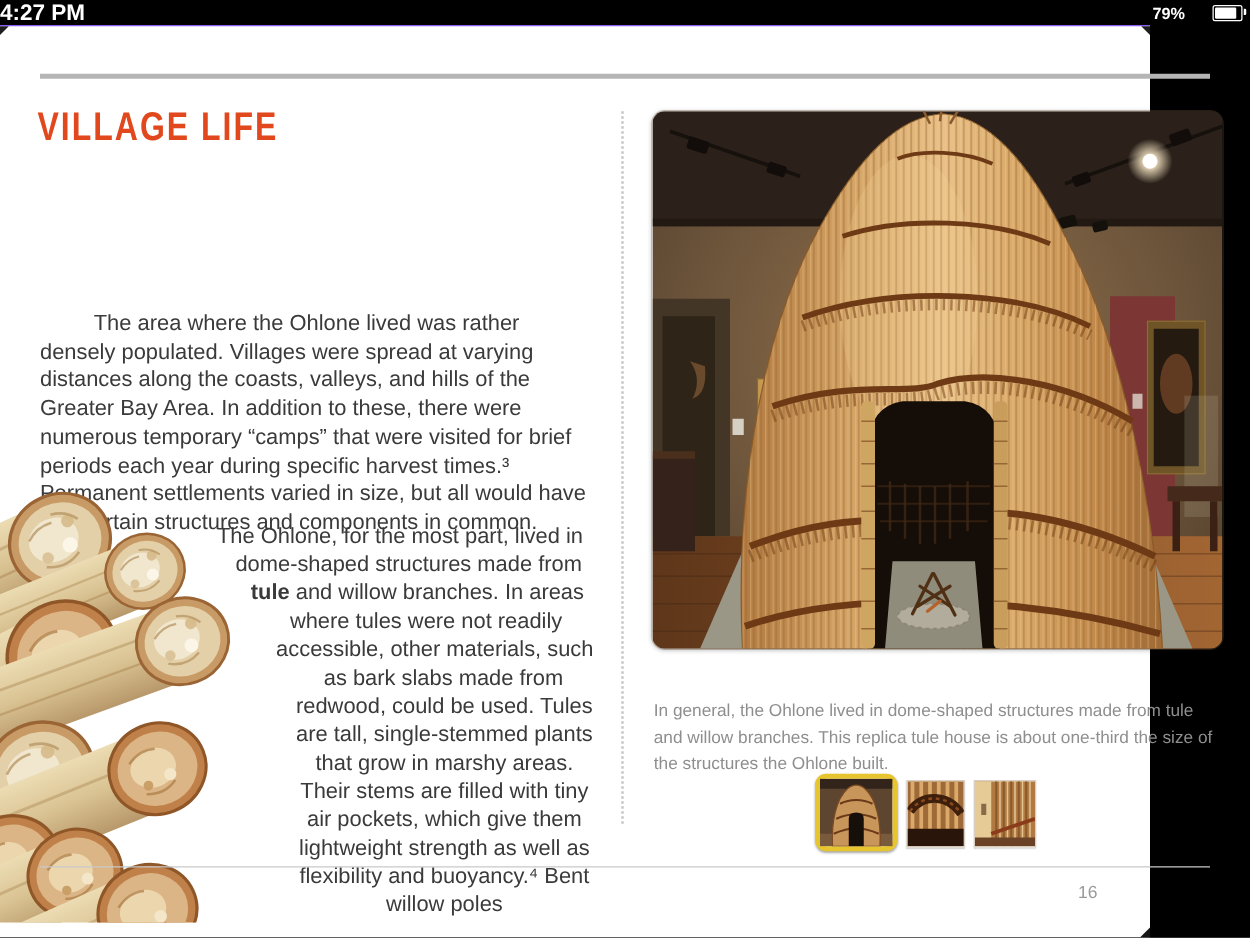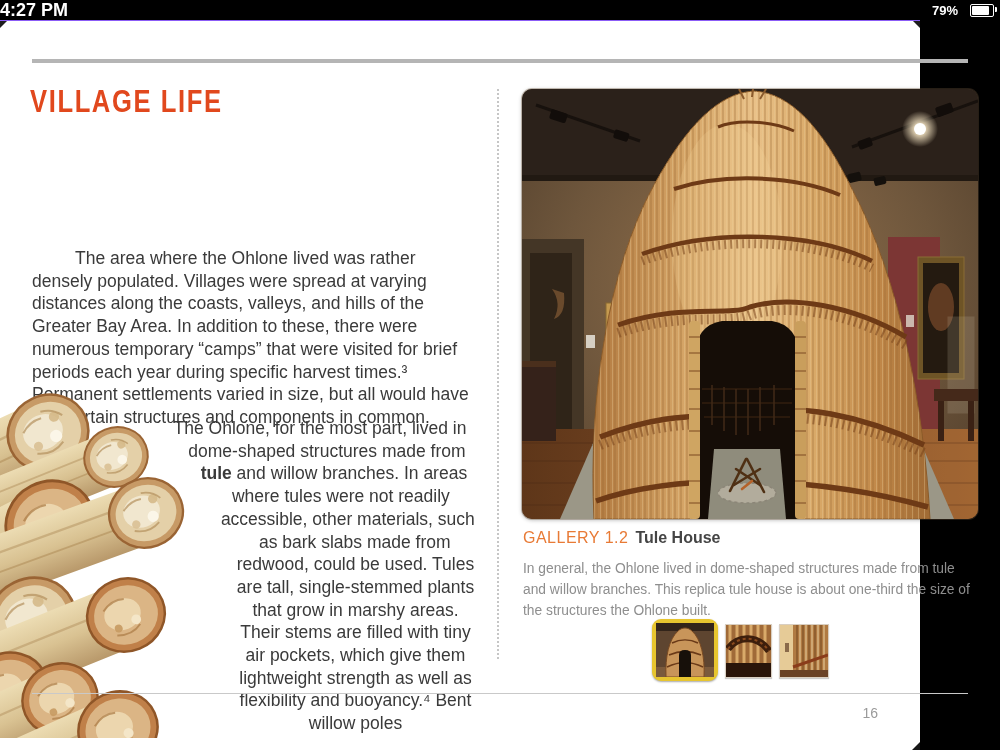--- a/index.html
+++ b/index.html
@@ -5,21 +5,21 @@
   html,body{margin:0;padding:0;background:#000;}
   .screen{position:relative;width:1000px;height:750px;background:#000;overflow:hidden;
           font-family:"Liberation Sans",sans-serif;}
 
   
   .status-bar{position:absolute;left:0;top:0;width:1000px;height:20px;background:#000;color:#fff;}
   .sb-left{position:absolute;left:8px;top:0;height:20px;display:flex;align-items:center;gap:5px;margin-top:37px;}
   .sb-carrier{font-size:13px;font-weight:700;}
   .sb-time{position:absolute;left:0;right:0;top:0;height:20px;text-align:left;line-height:20px;
            font-size:18px;font-weight:700;}
-  .sb-right{position:absolute;right:6px;top:0;height:20px;display:flex;align-items:center;gap:12px;}
+  .sb-right{position:absolute;right:6px;top:0;height:20px;display:flex;align-items:center;gap:22px;}
   .sb-batt-pct{font-size:13px;font-weight:700;}
   .batt{position:relative;width:22px;height:11px;border:1px solid #fff;border-radius:2px;}
   .batt:after{content:"";position:absolute;right:-4px;top:2px;width:2px;height:5px;background:#fff;border-radius:0 1px 1px 0;}
   .batt-fill{position:absolute;left:1px;top:1px;bottom:1px;width:79%;background:#fff;border-radius:1px;}
 
   
   .page{position:absolute;left:0;top:20px;width:920px;height:730px;background:#fff;border-top:1px solid #8b5cf6;}
   .curl{position:absolute;width:0;height:0;}
   .curl-tl{left:0;top:0;border-top:7px solid #1d1d1d;border-right:7px solid transparent;}
   .curl-tr{right:0;top:0;border-top:7px solid #1d1d1d;border-left:7px solid transparent;}
@@ -276,23 +276,20 @@
 
         <rect x="167" y="232" width="11" height="198" rx="4" fill="#cfa562"></rect>
         <rect x="273" y="232" width="11" height="198" rx="4" fill="#c99e5c"></rect>
         <g stroke="#8a5a2c" stroke-width="1.3" opacity=".8">
           <path d="M167 248 h11 M167 264 h11 M167 282 h11 M167 300 h11 M167 320 h11 M167 342 h11 M167 366 h11 M167 392 h11 M167 414 h11"></path>
           <path d="M273 248 h11 M273 264 h11 M273 282 h11 M273 300 h11 M273 320 h11 M273 342 h11 M273 366 h11 M273 392 h11 M273 414 h11"></path>
         </g>
       </svg>
     </div>
 
-    <div class="gallery-label">
-      <span class="gl-tag">GALLERY 1.2</span><span class="gl-title">Tule House</span>
-    </div>
     <p class="gallery-caption">In general, the Ohlone lived in dome-shaped structures made from tule and willow branches. This replica tule house is about one-third the size of the structures the Ohlone built.</p>
 
     <div class="thumbs">
       <button class="thumb thumb-selected">
         <svg width="58" height="54" viewBox="0 0 58 54">
           <rect width="58" height="54" fill="#5e4530"></rect>
           <rect y="44" width="58" height="10" fill="#7a5a3c"></rect>
           <rect y="0" width="58" height="8" fill="#32241a"></rect>
           <path d="M10 54 C 9 34, 13 16, 22 8 C 26 4, 32 4, 36 8 C 45 16, 49 34, 48 54 Z" fill="#c8955a" stroke="#7a4a22"></path>
           <g stroke="#6a3a18" stroke-width="1.6" fill="none">

